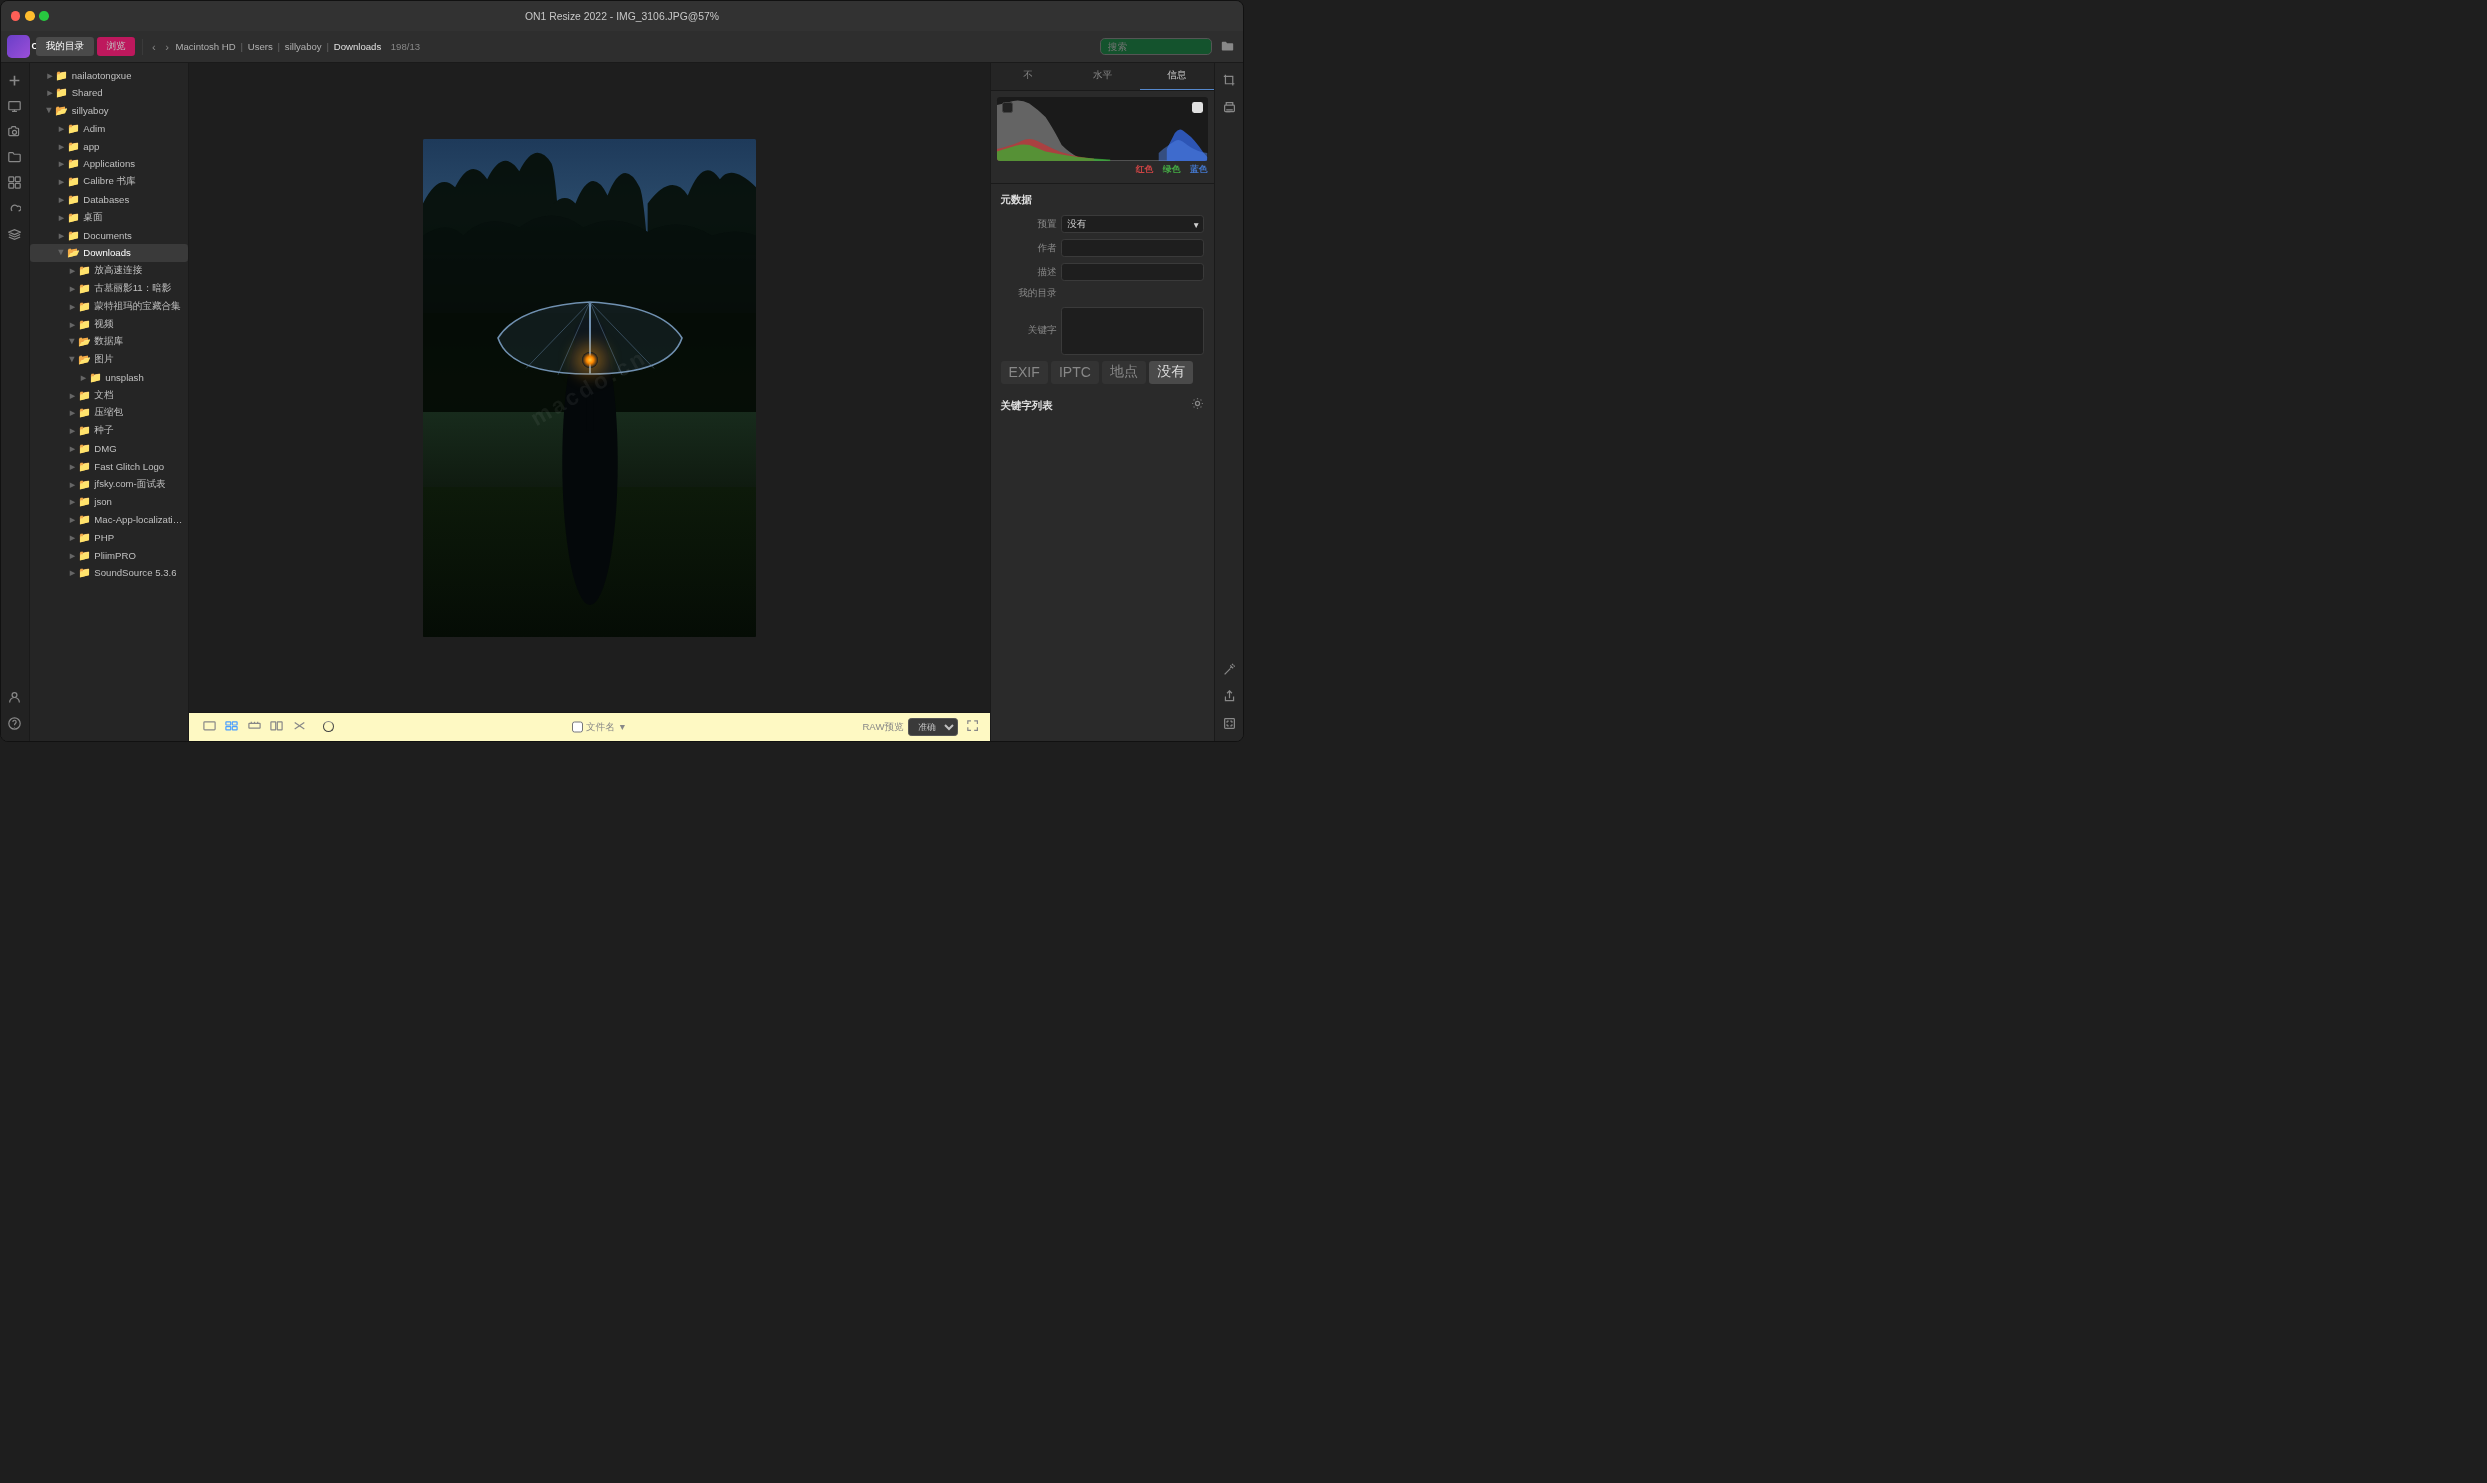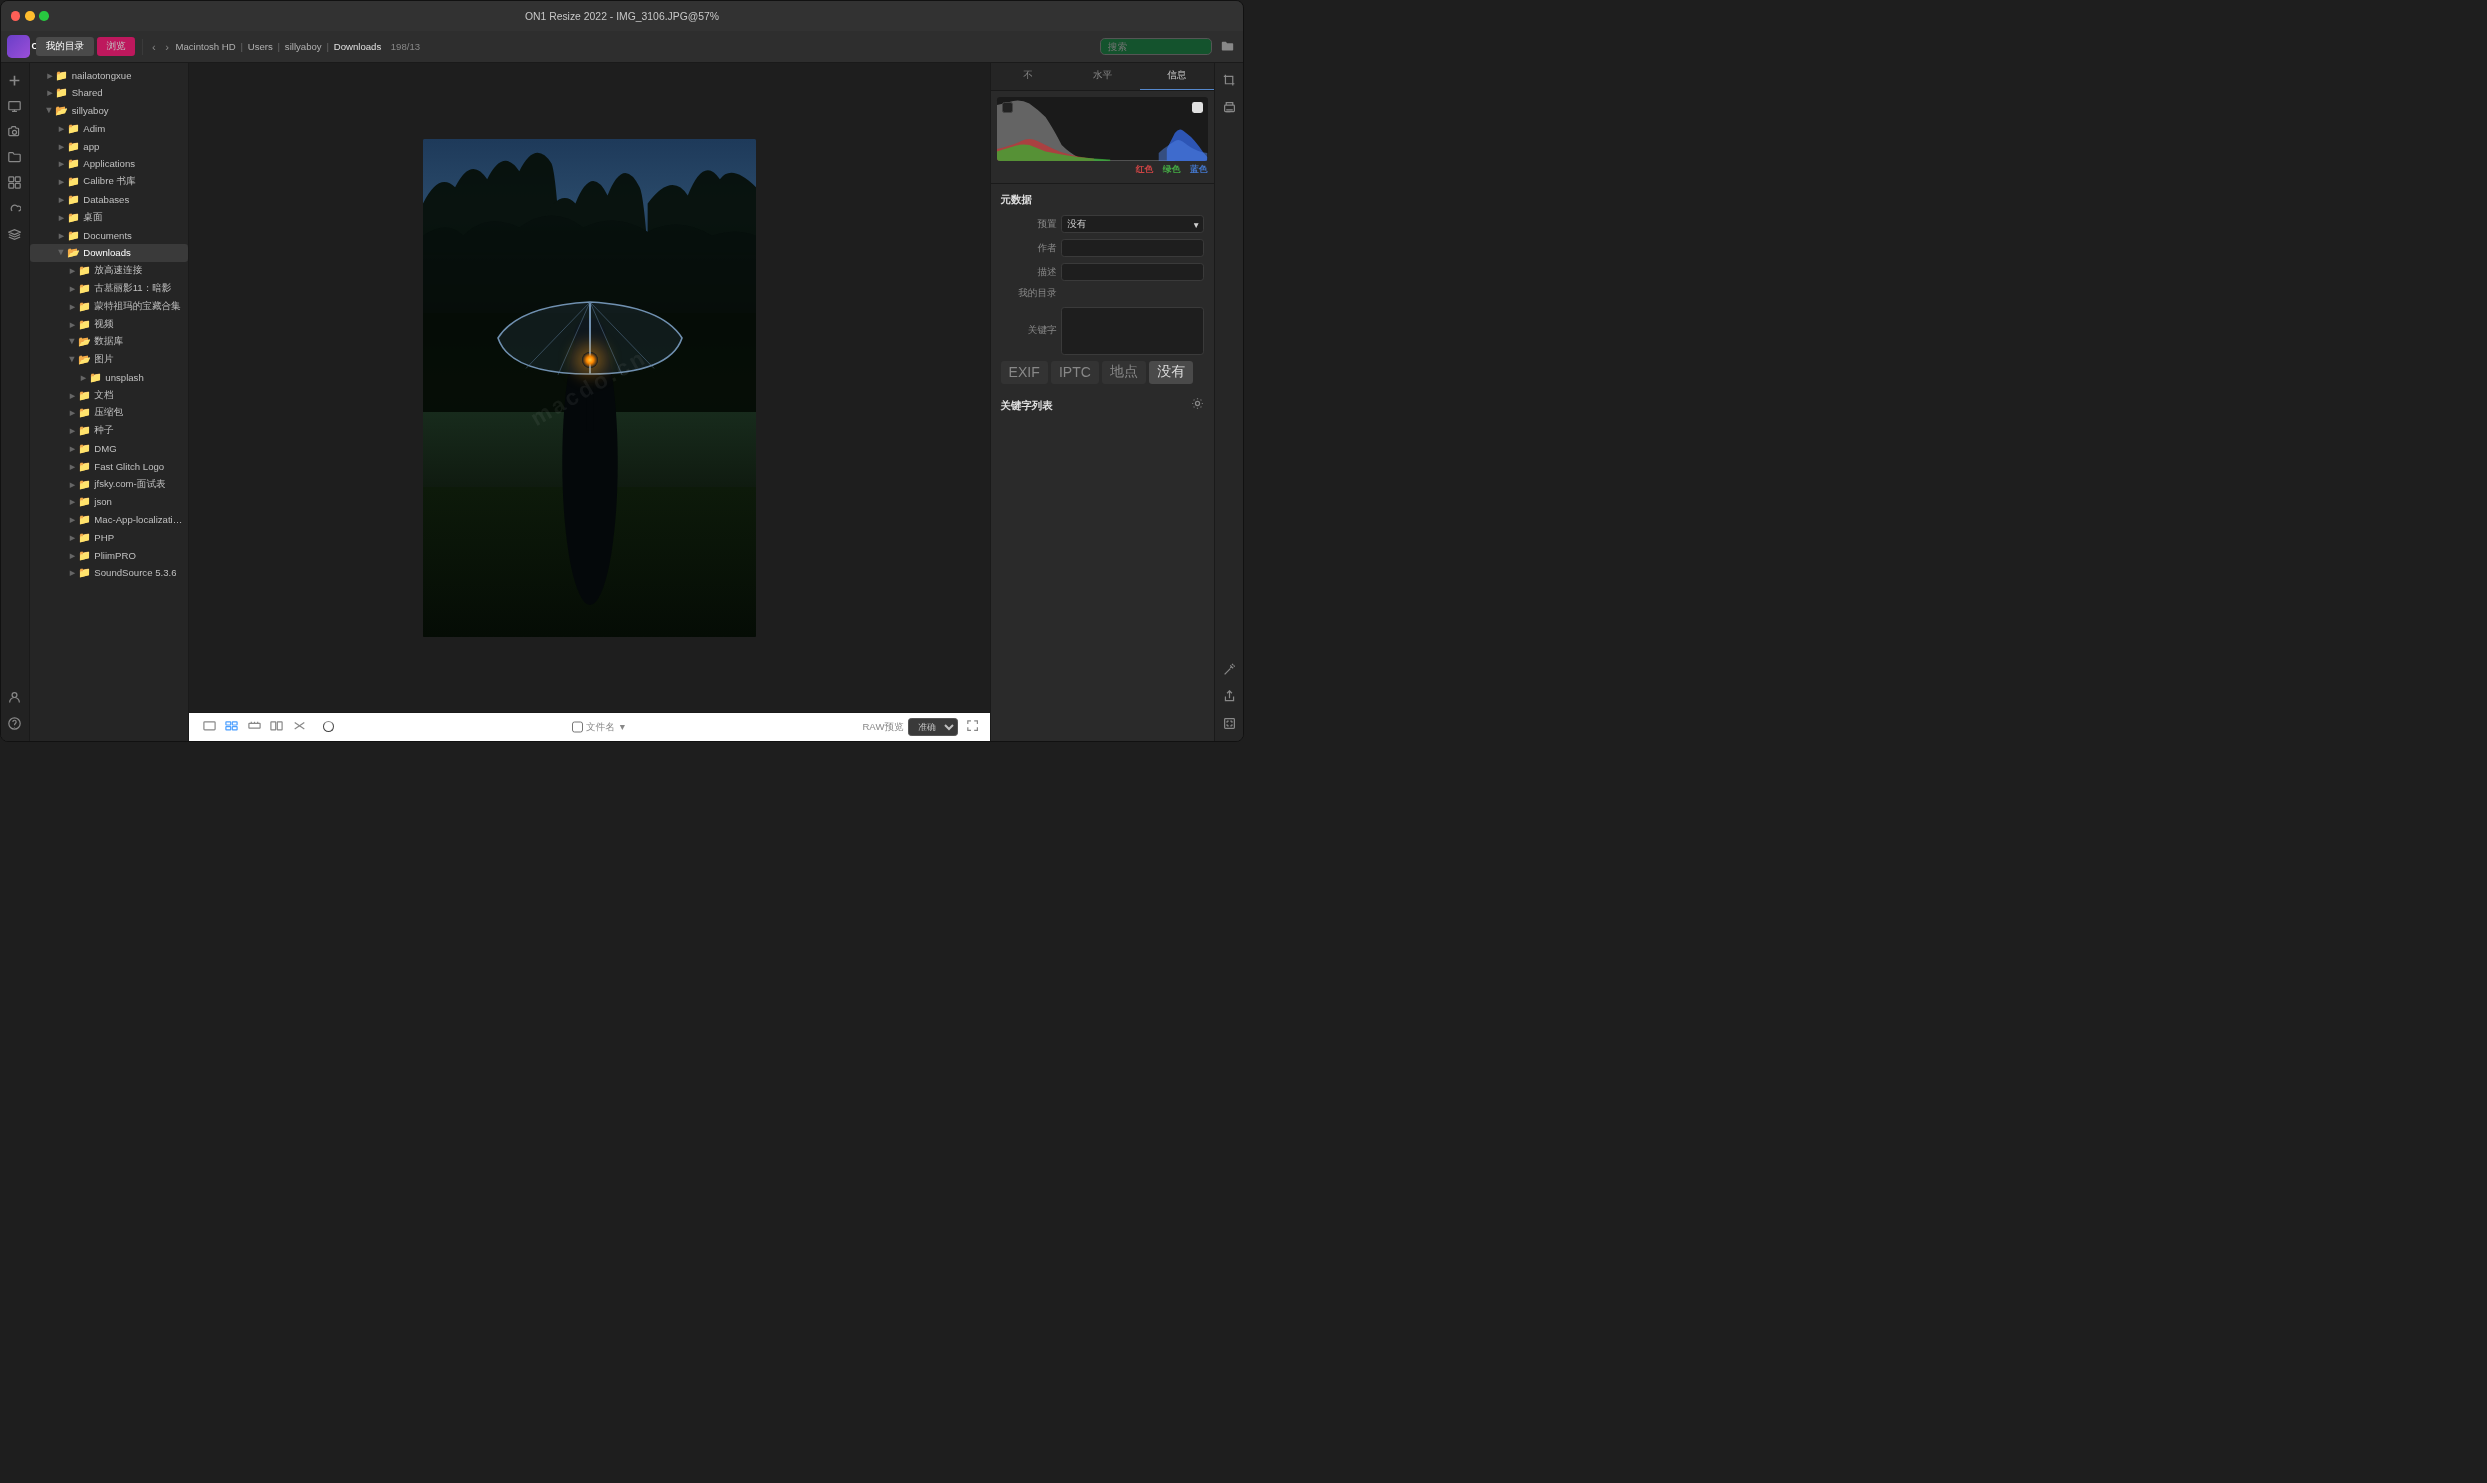--- a/index.html
+++ b/index.html
@@ -349,21 +349,21 @@
       font-size: 22.4px;
       font-weight: bold;
       transform: rotate(-30deg);
       user-select: none;
       letter-spacing: 3.2px;
     }
 
     
     .bottom-bar {
       height: 29px;
-      background: #ffffff;
+      background: #fef9c3;
       border-top: 0.8px solid #1a1a1a;
       display: flex;
       align-items: center;
       padding: 0 9.6px;
       gap: 6.4px;
       flex-shrink: 0;
     }
 
     .view-buttons {
       display: flex;

